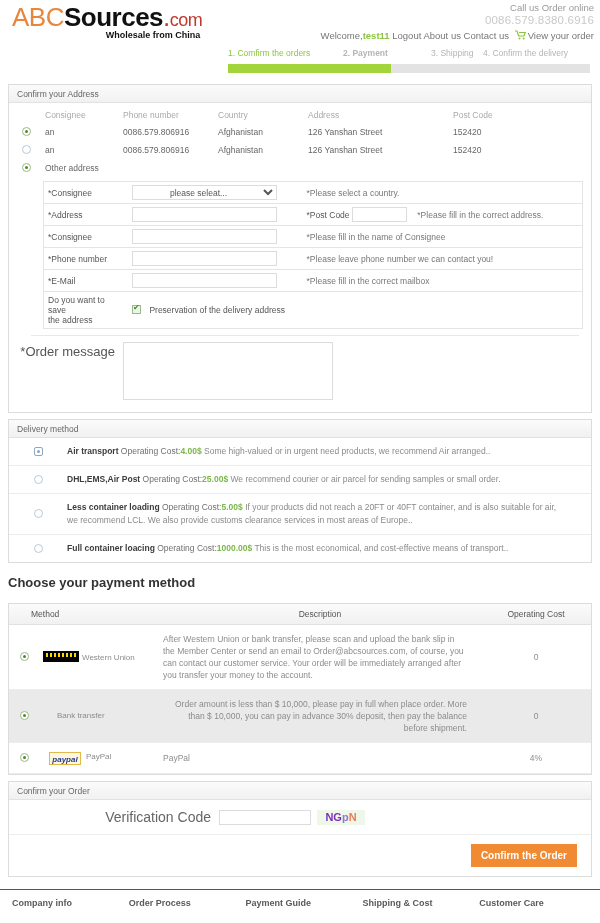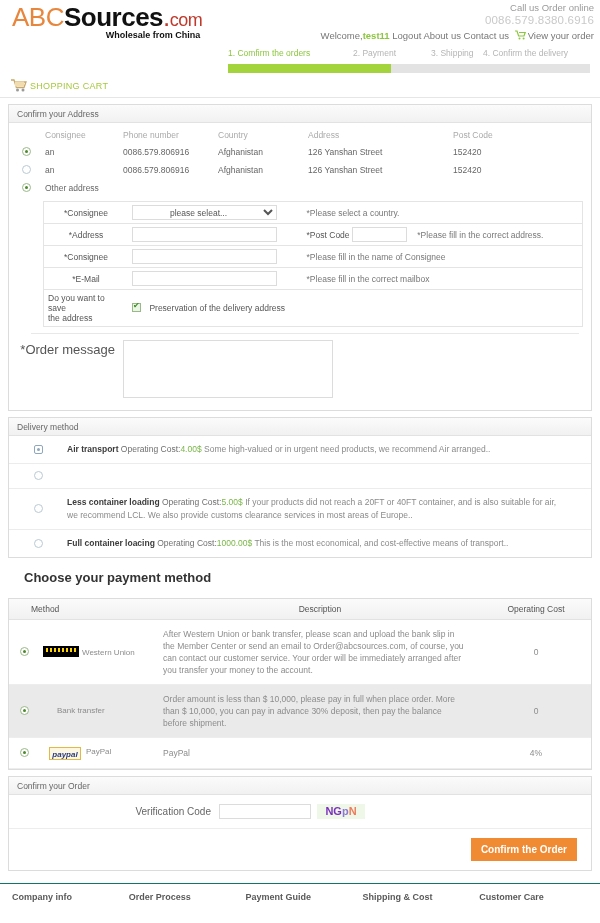--- a/index.html
+++ b/index.html
@@ -71,63 +71,63 @@
   .rd.plain { border:1px solid #b9c9d6; }
   .rd.sq { border-radius:2px; border:1px solid #8fa7bd; }
   .rd.sq:after { content:""; position:absolute; left:2px; top:2px; width:3px; height:3px; border-radius:50%; background:#8fa7bd; }
 
   .other-row td { padding-top:3px; padding-bottom:2px; }
 
   
   .formbox { margin:4px 8px 0 34px; border:1px solid #e4e4e4; border-bottom:none; }
   table.form { width:100%; border-collapse:collapse; font-size:8.5px; }
   table.form td { border-bottom:1px solid #e4e4e4; padding:3px 4px; vertical-align:middle; }
-  td.lab { width:84px; text-align:center; color:#555; padding-right:6px; }
+  td.lab { width:84px; text-align:left; color:#555; padding-right:6px; }
   .hint { color:#777; }
   input.txt { width:145px; height:15px; border:1px solid #dcdcdc; background:#fff; font-size:8.5px; padding:0 3px; color:#444; font-family:"Liberation Sans", sans-serif;}
   input.small { width:55px; }
   select.sel { width:145px; height:15px; border:1px solid #dcdcdc; background:#fff; font-size:8.5px; color:#555; text-align:center; font-family:"Liberation Sans", sans-serif;}
   .cbx { display:inline-block; width:9px;height:9px;border:1px solid #9ab88a;background:#eaf6e4;position:relative;vertical-align:-1px;}
   .cbx:after { content:"✔"; position:absolute; left:0px; top:-3px; font-size:8px; color:#3e8a24; }
 
   .msgsep { margin:6px 12px 0 22px; border-top:1px solid #e8e8e8; }
   .msgrow { display:flex; padding:6px 0 6px 0; }
   .msglab { width:106px; text-align:right; font-size:13px; padding-top:2px; }
   textarea.oms { width:210px; height:58px; border:1px solid #dcdcdc; margin-left:8px; resize:none; font-family:"Liberation Sans", sans-serif; font-size:8.5px;}
 
   
   .del-row { display:flex; align-items:center; border-bottom:1px solid #ececec; padding:7px 10px 7px 0; }
   .del-row:last-child { border-bottom:none; }
   .del-rd { width:58px; text-align:center; flex:0 0 58px; }
   .del-txt { font-size:8.5px; color:#8a8a8a; line-height:13px; }
   .del-txt b { color:#3c3c3c; }
-  .del-txt .cost { color:#7ab648; }
+  .del-txt .cost { color:#7ab648;font-weight:bold; }
   .del-txt .costlbl { color:#6f6f6f; }
 
   
-  h2.sect { margin:12px 0 5px 24px; font-size:13px; color:#333; font-weight:bold; }
+  h2.sect { margin:12px 0 5px 8px; font-size:13px; color:#333; font-weight:bold; }
   table.pay { width:100%; border-collapse:collapse; font-size:8.5px; }
   table.pay th { font-weight:normal; color:#555; font-size:8.5px; padding:5px 0; border-bottom:1px solid #e2e2e2;
                  background:linear-gradient(#fbfbfb,#f1f1f1); }
   table.pay th.m { text-align:left; padding-left:22px; width:150px;}
   table.pay th.d { text-align:center; }
   table.pay th.c { text-align:center; width:110px; }
   table.pay td { padding:8px 4px; border-bottom:1px solid #ededed; vertical-align:middle; color:#8c8c8c; line-height:12px;}
   tr.alt td { background:#eaeaea; }
   td.pm-rd { width:30px; text-align:center; }
   td.pm-name { width:120px; color:#777; font-size:8px;}
   td.pm-cost { text-align:center; color:#666; }
   .wu-logo { display:inline-block; width:36px;height:11px;background:#000;vertical-align:-2px;margin-right:3px;position:relative;overflow:hidden;}
   .wu-logo i{position:absolute;background:#ffd400;width:2px;height:4px;top:2px;}
   .pp-logo { display:inline-block;width:32px;height:13px;border:1px solid #e0b94a;background:#fdf6e0;color:#2a3b84;
              font-style:italic;font-weight:bold;font-size:8px;text-align:center;line-height:13px;vertical-align:-3px;margin-right:5px;}
 
   
   .vrow { display:flex; align-items:center; padding:9px 0; border-bottom:1px solid #ededed; }
-  .vlab { width:210px; text-align:right; font-size:10px; color:#666; padding-right:8px; }
+  .vlab { width:210px; text-align:right; font-size:14px; color:#666; padding-right:8px; }
   .cap { display:inline-block; width:48px;height:15px;background:#eef7e8;margin-left:6px;font-weight:bold;font-size:11px;
          line-height:15px; letter-spacing:0px; text-align:center; vertical-align:-3px;}
   .cap .c1{color:#7b2fbe;} .cap .c2{color:#8b7ad0;} .cap .c3{color:#f07a5a;}
   .btnrow { padding:9px 14px 9px 0; text-align:right; }
   .btn-confirm { display:inline-block; background:#f08a33; color:#fff; font-weight:bold; font-size:10px;
                  padding:6px 10px; border:none; font-family:"Liberation Sans", sans-serif; cursor:pointer;}
 
   
   .foot { margin-top:12px; border-top:1px solid #0f766e; padding:6px 8px 0 8px; display:flex; }
   .fcol { flex:1; }
@@ -161,44 +161,33 @@
               <circle cx="8.6" cy="8.4" r="1" fill="#8cc63e"></circle>
             </svg>
         </span><a href="#">View your order</a>
       </div>
     </div>
   </div>
 
   <div class="steps-wrap">
     <div class="steps-labels">
       <div class="step-label active" style="left:0px;">1. Comfirm the orders</div>
-      <div class="step-label" style="left:125px;">2. Payment</div>
+      <div class="step-label" style="left:115px;font-weight:bold;">2. Payment</div>
       <div class="step-label" style="left:203px;">3. Shipping</div>
       <div class="step-label" style="left:255px;">4. Confirm the delivery</div>
     </div>
     <div class="bar-track">
       <div class="bar-fill" style="width: 45%;"></div>
     </div>
     <div class="notch" style="left:251px;"></div>
     <div class="notch" style="left:388px;"></div>
     <div class="notch" style="left:484px;"></div>
     <div class="notch" style="left:566px;"></div>
   </div>
 
-  <div class="cart-title-bar">
-    <span class="cart-icon">
-      <svg width="18" height="16" viewBox="0 0 18 16">
-          <path d="M1 3h3l2.4 7.5H14L16 5H5" fill="none" stroke="#c9a86a" stroke-width="1.3"></path>
-          <rect x="5" y="4.5" width="9" height="5" fill="#f0dcae"></rect>
-          <circle cx="7.5" cy="13" r="1.5" fill="#9a9a9a"></circle>
-          <circle cx="13" cy="13" r="1.5" fill="#9a9a9a"></circle>
-        </svg>
-    </span>
-    <span class="cart-title">SHOPPING CART</span>
-  </div>
 
   <div class="panel">
     <div class="panel-head">Confirm your Address</div>
     <div class="panel-body">
       <table class="addr">
         <tbody>
             <tr>
           <th class="col-radio"></th>
           <th class="col-cons">Consignee</th>
           <th class="col-phone">Phone number</th>
@@ -249,20 +238,25 @@
               <input class="txt small" value="" style="">
               <span class="hint" style="margin-left:8px;">*Please fill in the correct address.</span>
             </td>
           </tr>
           <tr>
             <td class="lab">*Consignee</td>
             <td><input class="txt" value="" style=""></td>
             <td class="hint">*Please fill in the name of Consignee</td>
           </tr>
           <tr>
+            <td class="lab">*Phone number</td>
+            <td><input class="txt" value="" style=""></td>
+            <td class="hint">*Please leave phone number we can contact you!</td>
+          </tr>
+          <tr>
             <td class="lab">*E-Mail</td>
             <td><input class="txt" value="" style=""></td>
             <td class="hint">*Please fill in the correct mailbox</td>
           </tr>
           <tr>
             <td class="lab" style="text-align:left;padding-left:4px;line-height:10px;">
               <span>Do you want to save</span><br>
               <span>the address</span>
             </td>
             <td colspan="2">
@@ -287,20 +281,24 @@
     <div style="padding:0;">
       <div class="del-row">
         <div class="del-rd"><span class="rd sq"></span></div>
         <div class="del-txt">
           <b>Air transport</b>
           <span class="costlbl">Operating Cost:</span><span class="cost">4.00$</span><span> Some high-valued or in urgent need products, we recommend Air arranged..</span>
         </div>
       </div>
       <div class="del-row">
         <div class="del-rd"><span class="rd plain"></span></div>
+        <div class="del-txt">
+          <b>DHL,EMS,Air Post</b>
+          <span class="costlbl">Operating Cost:</span><span class="cost">25.00$</span><span> We recommend courier or air parcel for sending samples or small order.</span>
+        </div>
       </div>
       <div class="del-row">
         <div class="del-rd"><span class="rd plain"></span></div>
         <div class="del-txt" style="padding-right:14px;">
           <b>Less container loading</b>
           <span class="costlbl">Operating Cost:</span><span class="cost">5.00$</span><span> If your products did not reach a 20FT or 40FT container, and is also suitable for air, we recommend LCL. We also provide customs clearance services in most areas of Europe..</span>
         </div>
       </div>
       <div class="del-row">
         <div class="del-rd"><span class="rd plain"></span></div>
@@ -327,21 +325,21 @@
           <span class="wu-logo">
             <i style="left:3px"></i><i style="left:7px"></i><i style="left:11px"></i><i style="left:15px"></i><i style="left:19px"></i><i style="left:23px"></i><i style="left:27px"></i><i style="left:31px"></i>
           </span><span>Western Union</span>
         </td>
         <td style="padding-right:14px;">After Western Union or bank transfer, please scan and upload the bank slip in the Member Center or send an email to Order@abcsources.com, of course, you can contact our customer service. Your order will be immediately arranged after you transfer your money to the account.</td>
         <td class="pm-cost">0</td>
       </tr>
       <tr class="alt">
         <td class="pm-rd"><span class="rd on"></span></td>
         <td class="pm-name" style="padding-left:18px;">Bank transfer</td>
-        <td style="padding-right:14px;">Order amount is less than $ 10,000, please pay in full when place order. More than $ 10,000, you can pay in advance 30% deposit, then pay the balance before shipment.</td>
+        <td style="padding-right:14px;text-align:right;">Order amount is less than $ 10,000, please pay in full when place order. More than $ 10,000, you can pay in advance 30% deposit, then pay the balance before shipment.</td>
         <td class="pm-cost">0</td>
       </tr>
       <tr>
         <td class="pm-rd"><span class="rd on"></span></td>
         <td class="pm-name" style="padding-left:10px;">
           <span class="pp-logo">paypal</span><span>PayPal</span>
         </td>
         <td>PayPal</td>
         <td class="pm-cost">4%</td>
       </tr>

